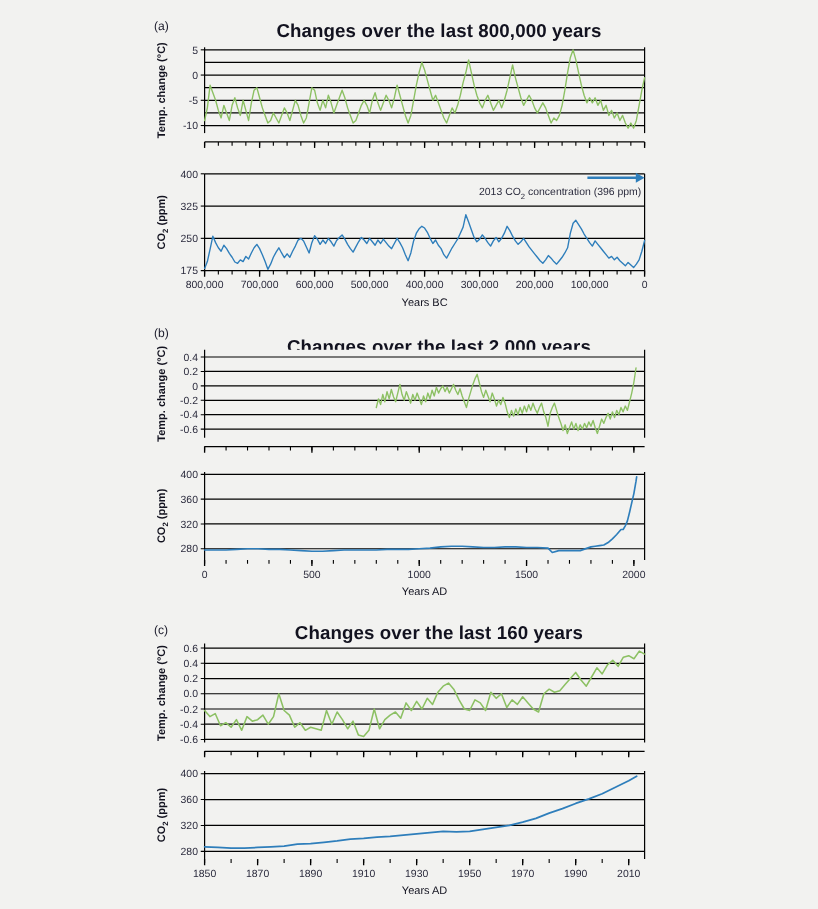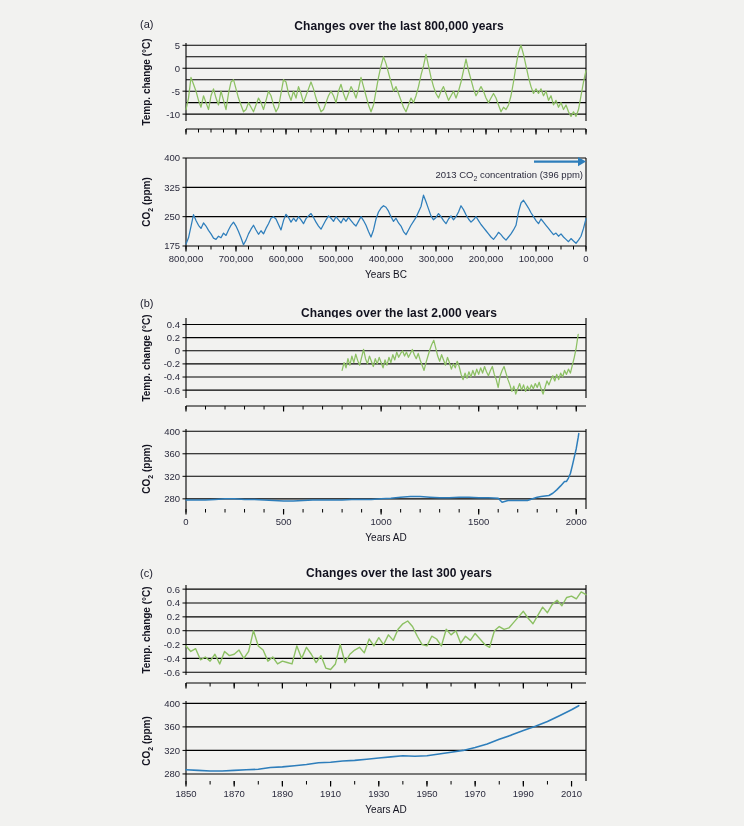--- a/index.html
+++ b/index.html
@@ -22,21 +22,21 @@
     position:absolute;
     font-size:11px;
     font-weight:normal;
     color:#1b1b2b;
     letter-spacing:0px;
   }
   .panel-title{
     position:absolute;
     width:744px;
     text-align:center;
-    font-size:12px;
+    font-size:17px;
     font-weight:bold;
     color:#12121f;
     letter-spacing:0.1px;
   }
   .panel-title .shift{position:relative;left:27px;}
   svg{display:block;}
   .chart-svg{position:absolute;left:0;top:0;}
   text{font-family:"Liberation Sans", sans-serif;}
   .tick-label{font-size:9.5px;fill:#2b2b3d;}
   .axis-title{font-size:10px;fill:#12121f;font-weight:bold;}
@@ -307,21 +307,21 @@
           <g transform="translate(150,186) rotate(-90)">
             <text x="0" y="0" text-anchor="middle" class="axis-title"><tspan>CO</tspan><tspan dy="3" font-size="7">2</tspan><tspan dy="-3"> (ppm)</tspan></text>
           </g>
           <text x="386" y="258" text-anchor="middle" class="xaxis-title">Years AD</text>
         </g>
       </svg>
   </section>
 
   <section class="panel" id="panel-c">
     <div class="panel-letter" style="left:140px;top:14px;">(c)</div>
-    <div class="panel-title" style="top:13px;"><span class="shift">Changes over the last 300 years</span></div>
+    <div class="panel-title" style="top:13px;"><span class="shift">Changes over the last 160 years</span></div>
     <svg class="chart-svg" id="svg-c" width="744" height="273">
         <g>
           <rect x="186" y="32" width="400" height="90" fill="#f2f2f0"></rect>
           <line x1="186" y1="36.15384615384616" x2="586" y2="36.15384615384616" stroke="#000" stroke-width="1.1"></line>
           <text x="180" y="39.55384615384616" text-anchor="end" class="tick-label">0.6</text>
           <line x1="182.5" y1="36.15384615384616" x2="186" y2="36.15384615384616" stroke="#000" stroke-width="1"></line>
           <line x1="186" y1="50" x2="586" y2="50" stroke="#000" stroke-width="1.1"></line>
           <text x="180" y="53.4" text-anchor="end" class="tick-label">0.4</text>
           <line x1="182.5" y1="50" x2="186" y2="50" stroke="#000" stroke-width="1"></line>
           <line x1="186" y1="63.84615384615384" x2="586" y2="63.84615384615384" stroke="#000" stroke-width="1.1"></line>

